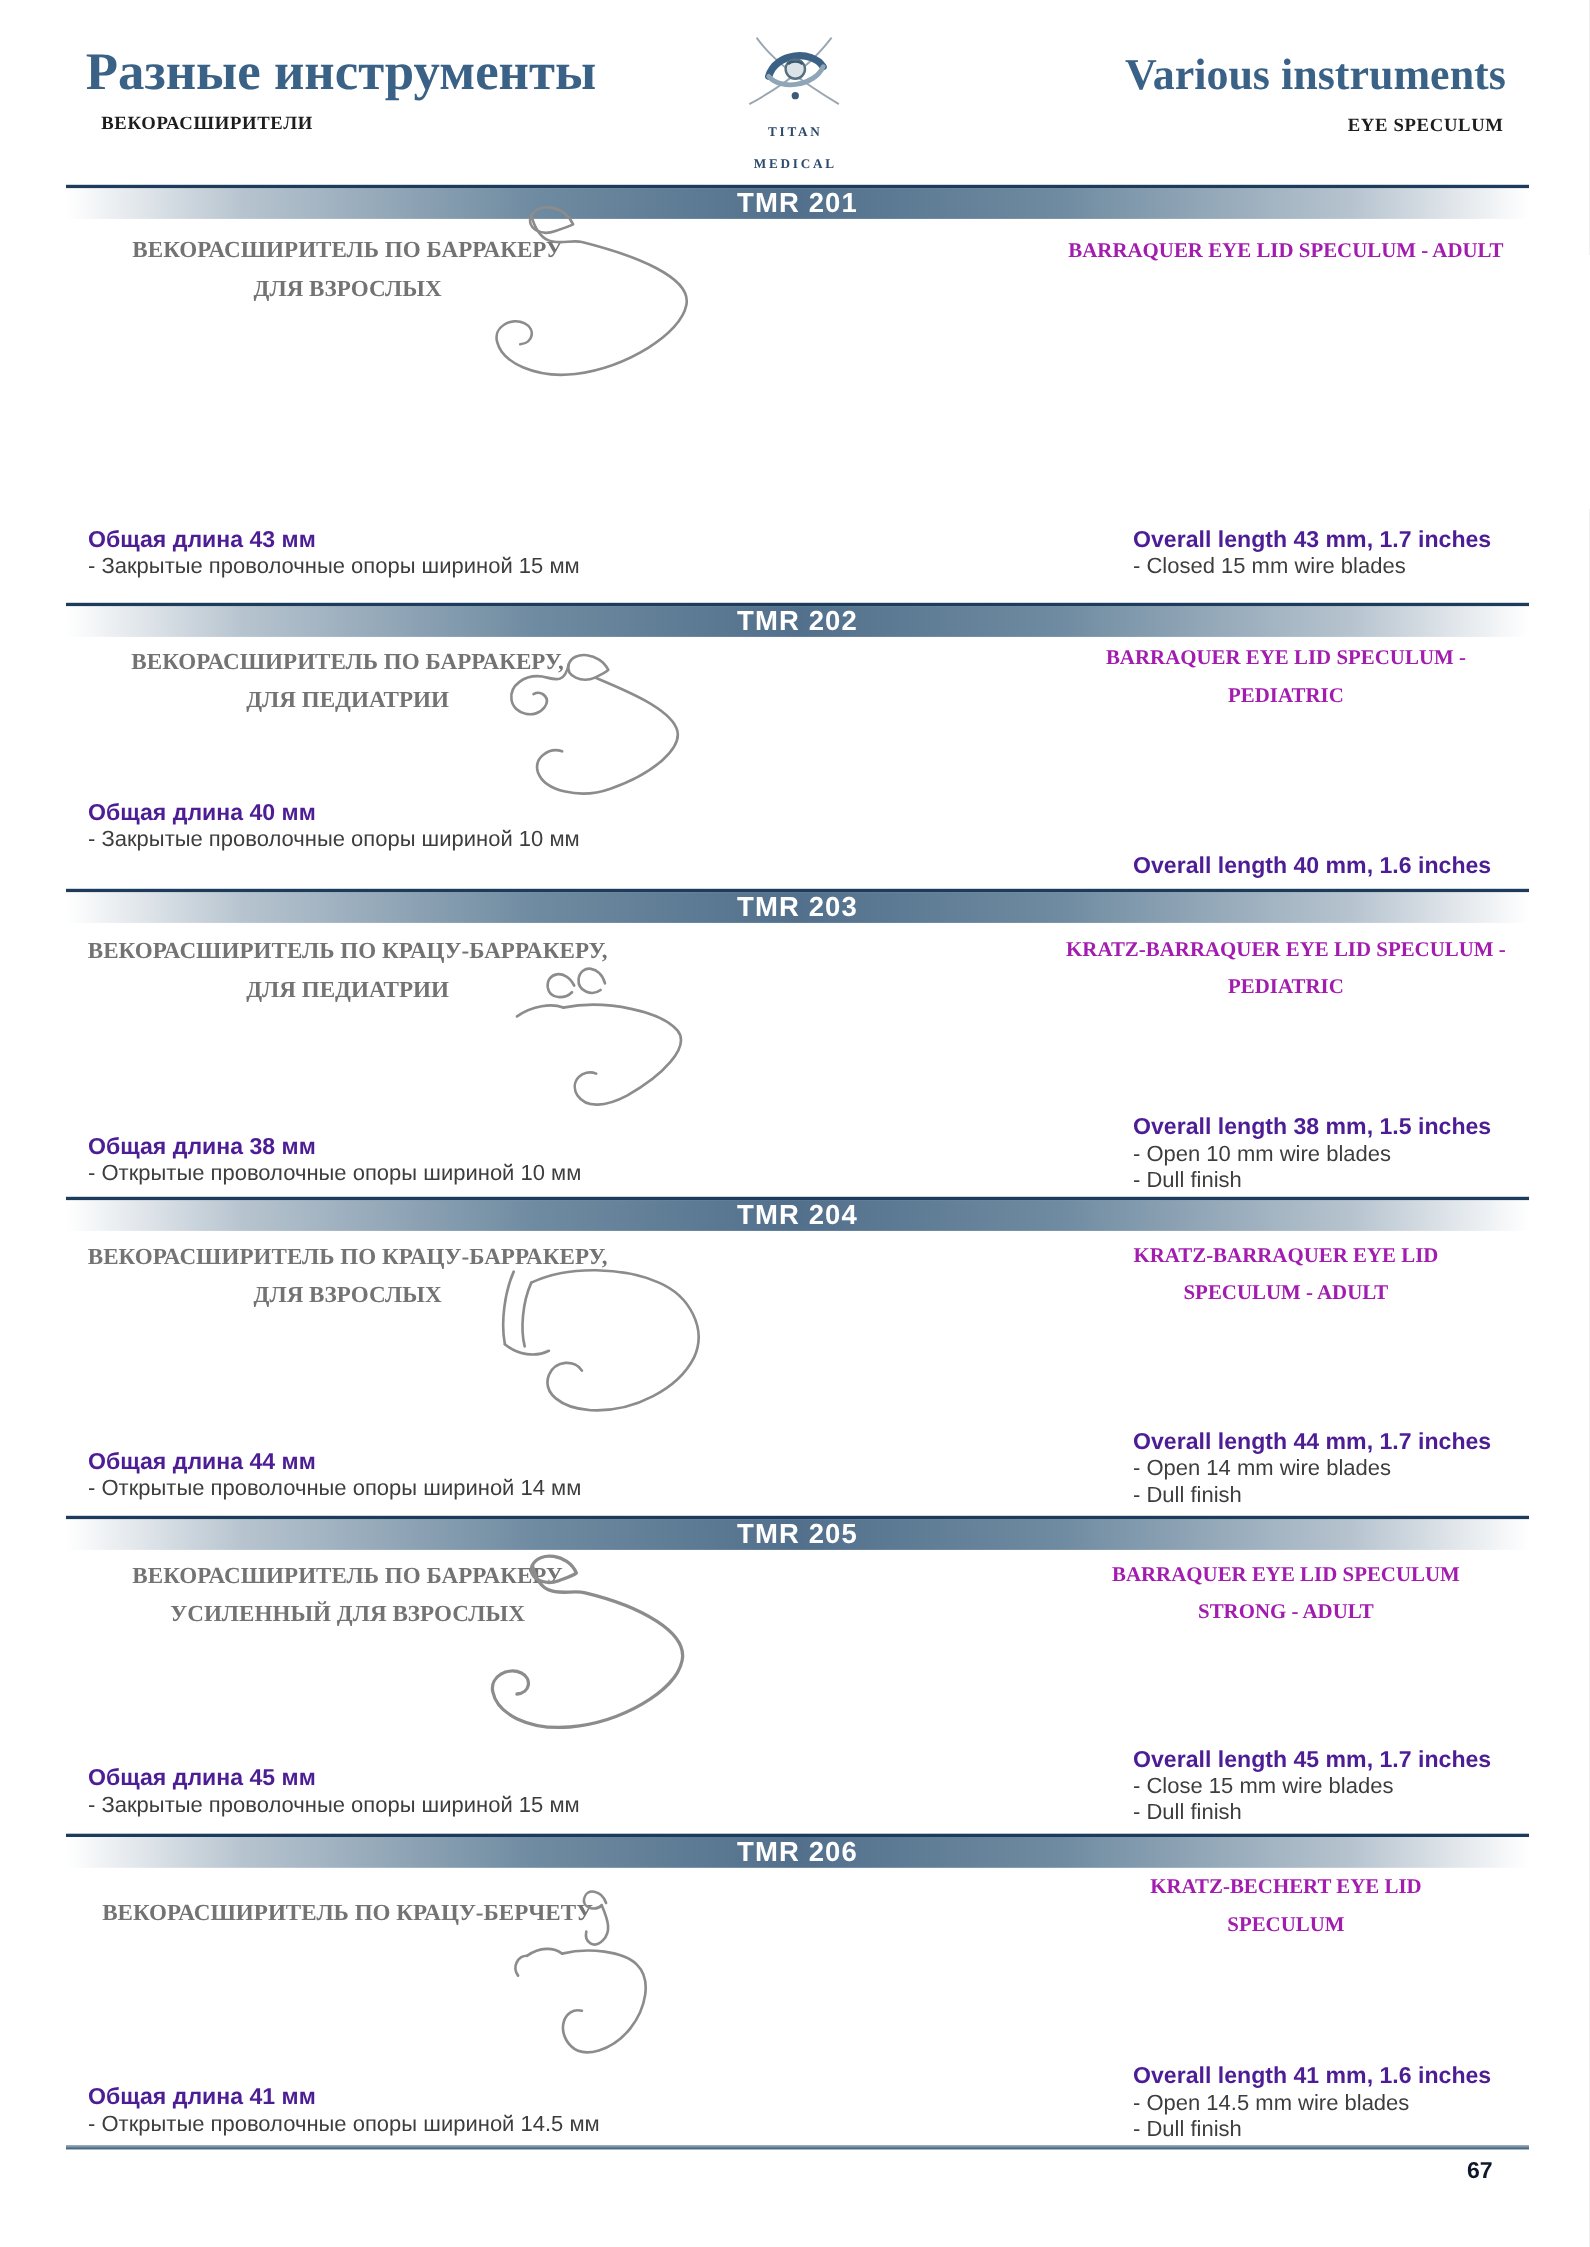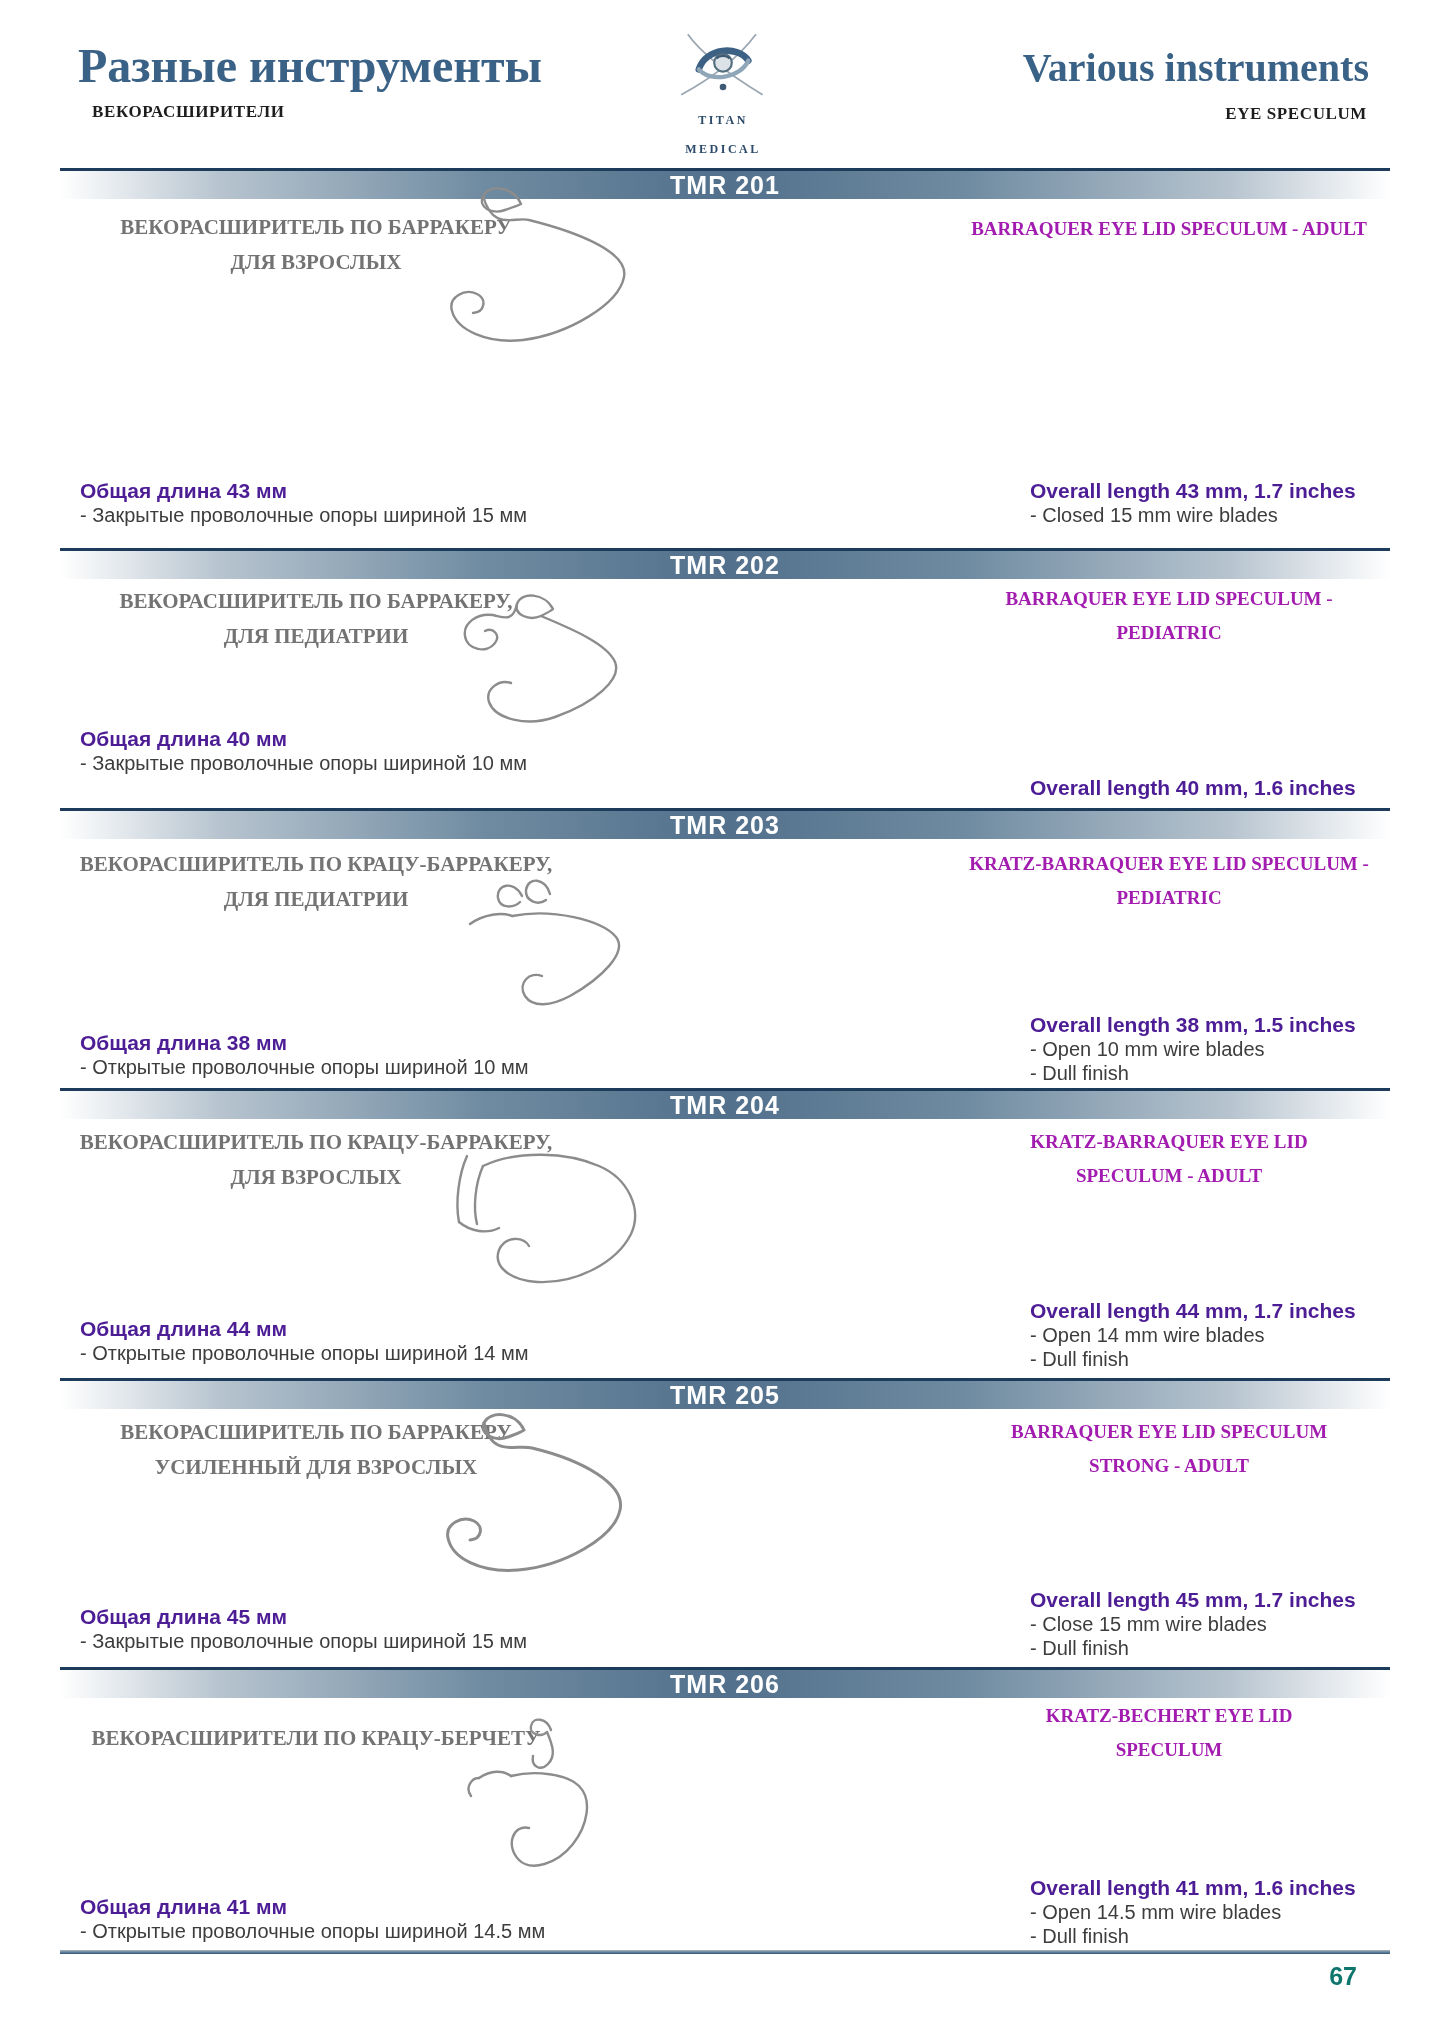--- a/index.html
+++ b/index.html
@@ -48,21 +48,21 @@
   #s1-bar{top:168px} #s1-rut{top:210px} #s1-ent{top:212px} #s1-dr{top:180px;left:425px} #s1-rus{top:479px} #s1-ens{top:479px}
   #s2-bar{top:548px} #s2-rut{top:584px} #s2-ent{top:582px} #s2-dr{top:583px;left:435px} #s2-rus{top:727px} #s2-ens{top:776px}
   #s3-bar{top:808px} #s3-rut{top:847px} #s3-ent{top:847px} #s3-dr{top:866px;left:430px} #s3-rus{top:1031px} #s3-ens{top:1013px}
   #s4-bar{top:1088px} #s4-rut{top:1125px} #s4-ent{top:1125px} #s4-dr{top:1122px;left:415px} #s4-rus{top:1317px} #s4-ens{top:1299px}
   #s5-bar{top:1378px} #s5-rut{top:1415px} #s5-ent{top:1415px} #s5-dr{top:1408px;left:420px} #s5-rus{top:1605px} #s5-ens{top:1588px}
   #s6-bar{top:1667px} #s6-rut{top:1721px} #s6-ent{top:1699px} #s6-dr{top:1712px;left:435px} #s6-rus{top:1895px} #s6-ens{top:1876px}
 
   
   .foot-rule { position:absolute; left:60px; top:1950px; width:1330px; height:4px;
     background:linear-gradient(#a9b6c0,#2e5578); }
-  .page-num { position:absolute; right:88px; top:1962px; font-size:25px; font-weight:bold; color:#0f766e; }
+  .page-num { position:absolute; right:88px; top:1962px; font-size:21px; font-weight:bold; color:#0f172a; }
 </style>
 </head>
 <body>
 
 <div class="page">
 
   <div class="h-title ru">Разные инструменты</div>
   <div class="h-sub ru">ВЕКОРАСШИРИТЕЛИ</div>
 
   <div class="logo">
@@ -228,21 +228,21 @@
       <div>- Close 15 mm wire blades</div>
       <div>- Dull finish</div>
     </div>
   </section>
 
   <section>
     <div class="bar" id="s6-bar">
       <span class="bar-label">TMR 206</span>
     </div>
     <div class="ru-title" id="s6-rut">
-      <div>ВЕКОРАСШИРИТЕЛИ ПО КРАЦУ-БЕРЧЕТУ</div>
+      <div>ВЕКОРАСШИРИТЕЛЬ ПО КРАЦУ-БЕРЧЕТУ</div>
     </div>
     <div class="en-title" id="s6-ent">
       <div>KRATZ-BECHERT EYE LID</div>
       <div>SPECULUM</div>
     </div>
     <div class="drawing" id="s6-dr">
       <svg width="235" height="190" viewBox="0 0 235 190">
         <path d="M116,18 C112,6 98,4 96,14 C94,22 106,26 112,20"></path>
         <path d="M112,20 C118,34 121,44 113,52 C105,60 96,54 98,44"></path>
         <path d="M44,66 C56,58 68,58 76,64"></path>

